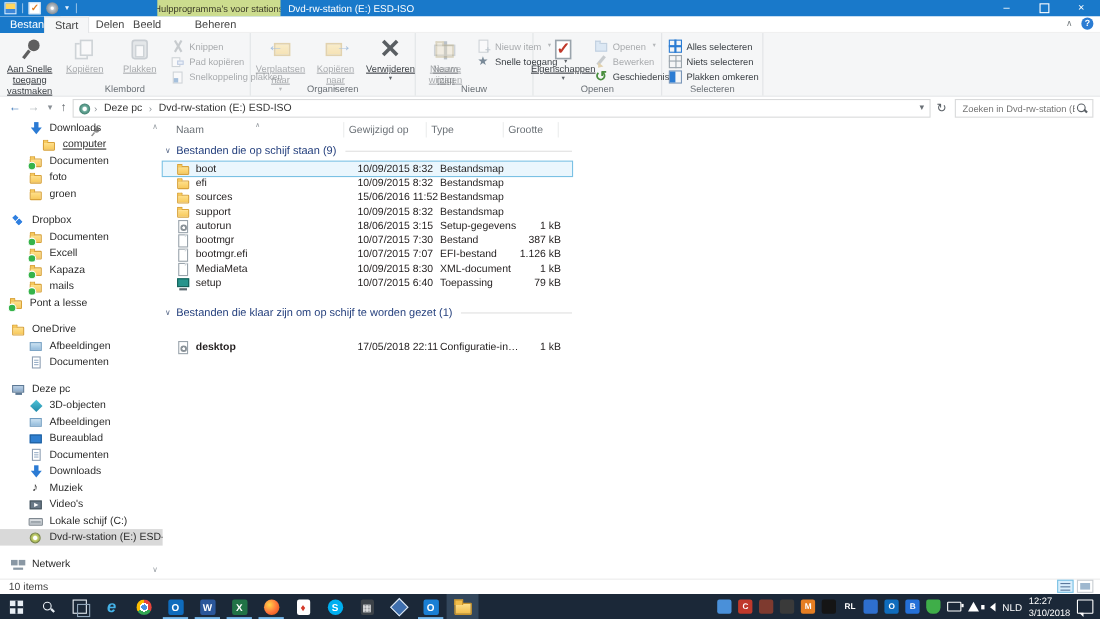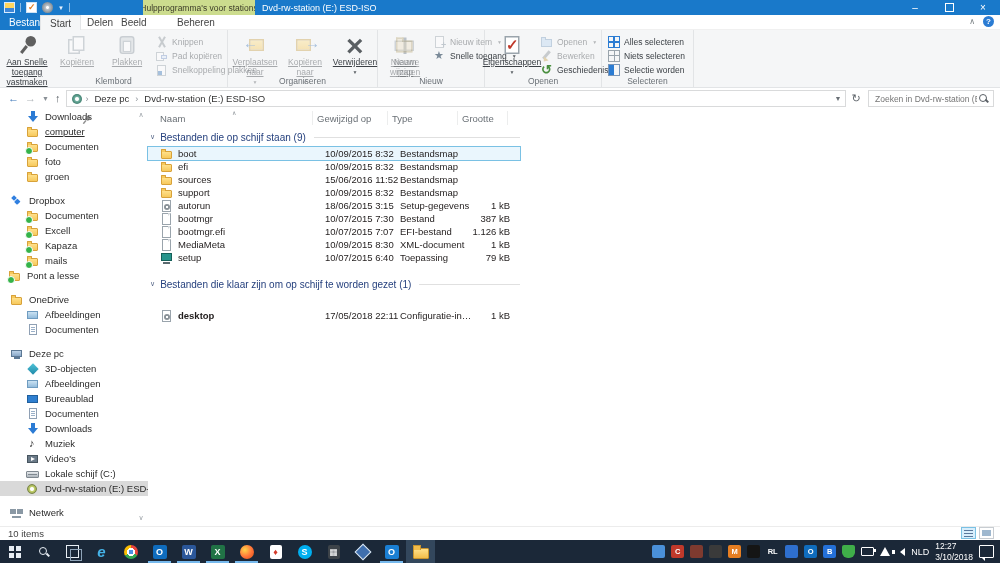--- a/index.html
+++ b/index.html
@@ -347,21 +347,21 @@
             <div class="rsmall">
               <span class="ic ic-selectall"></span>
               <span class="rsmalltext">Alles selecteren</span>
             </div>
             <div class="rsmall">
               <span class="ic ic-selectnone"></span>
               <span class="rsmalltext">Niets selecteren</span>
             </div>
             <div class="rsmall">
               <span class="ic ic-selectinvert"></span>
-              <span class="rsmalltext">Selectie worden</span>
+              <span class="rsmalltext">Plakken omkeren</span>
             </div>
           </div>
         </div>
         <div class="rlabel">Selecteren</div>
       </div>
     </div>
 
   <div class="addressbar">
     <div class="navbtns">
       <span>←</span>
@@ -388,21 +388,21 @@
     <div class="sidebar" id="sidebar">
       <div class="sb-scroll">
         <span class="up">∧</span>
         <span class="dn">∨</span>
       </div>
     <div class="sb-item" style="padding-left: 26px;">
           <span class="ic ic-download"></span>
           <span>Downloads</span>
           <span class="ic ic-pin sb-pin" style="transform: scale(0.7);"></span>
         </div>
-        <div class="sb-item" style="padding-left: 26px; text-decoration: underline;">
+        <div class="sb-item" style="padding-left: 38px; text-decoration: underline;">
           <span class="ic ic-folder"></span>
           <span>computer</span>
         </div>
         <div class="sb-item" style="padding-left: 26px;">
           <span class="ic ic-folder">
             <i class="badge"></i>
           </span>
           <span>Documenten</span>
         </div>
         <div class="sb-item" style="padding-left: 26px;">

